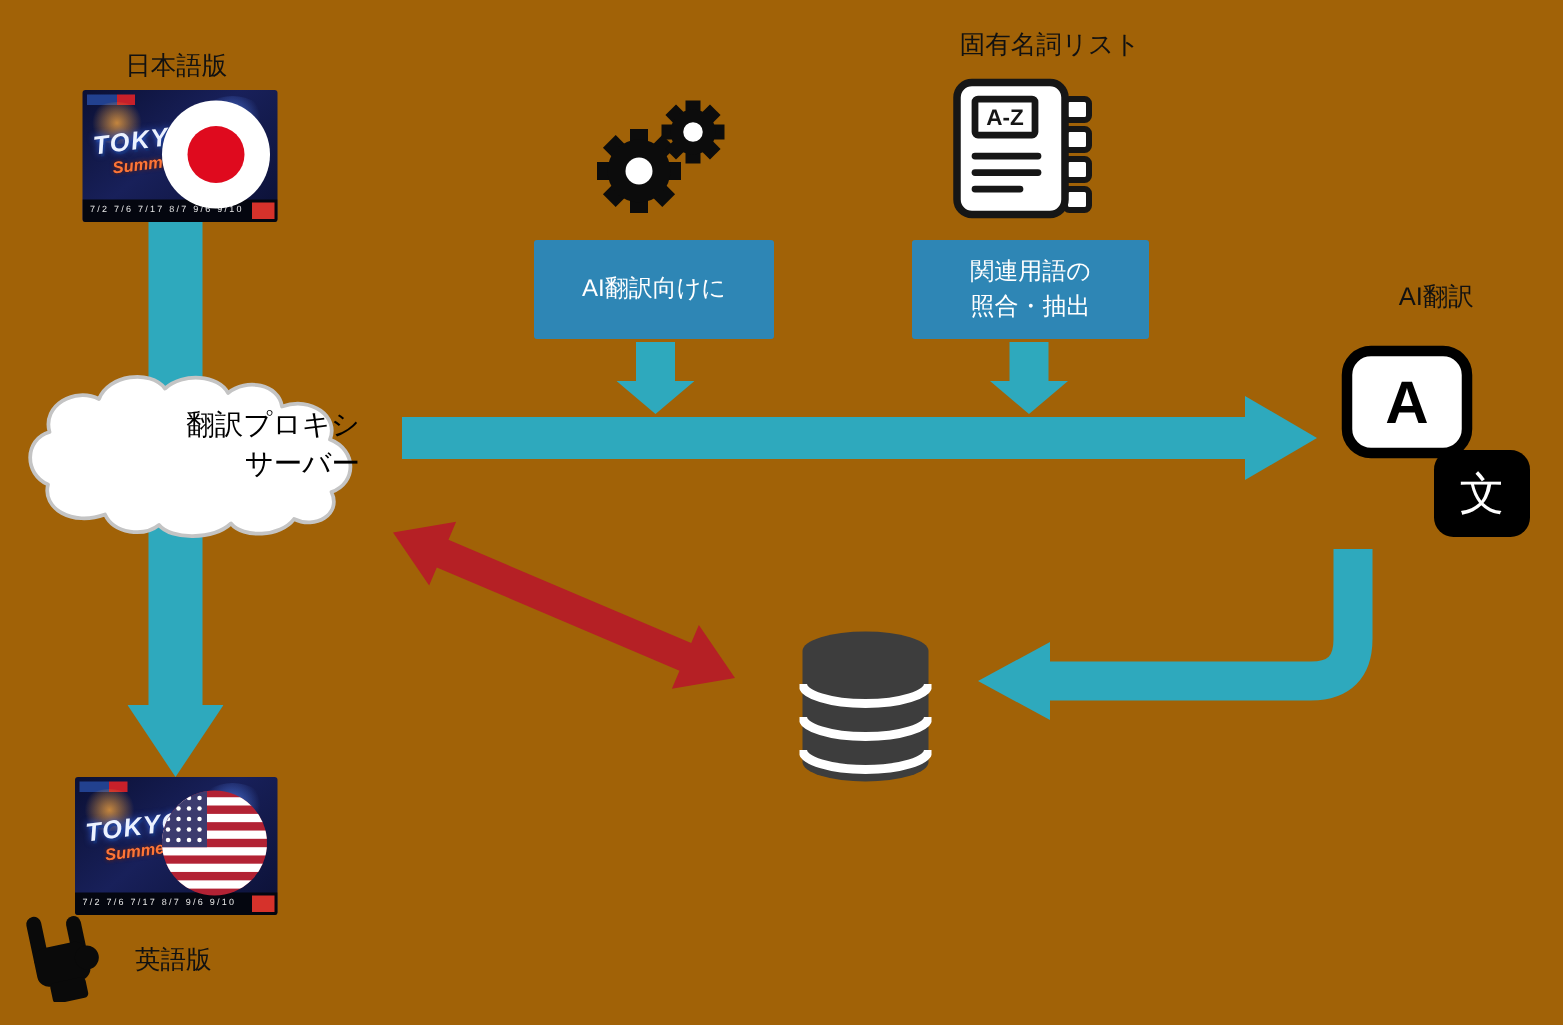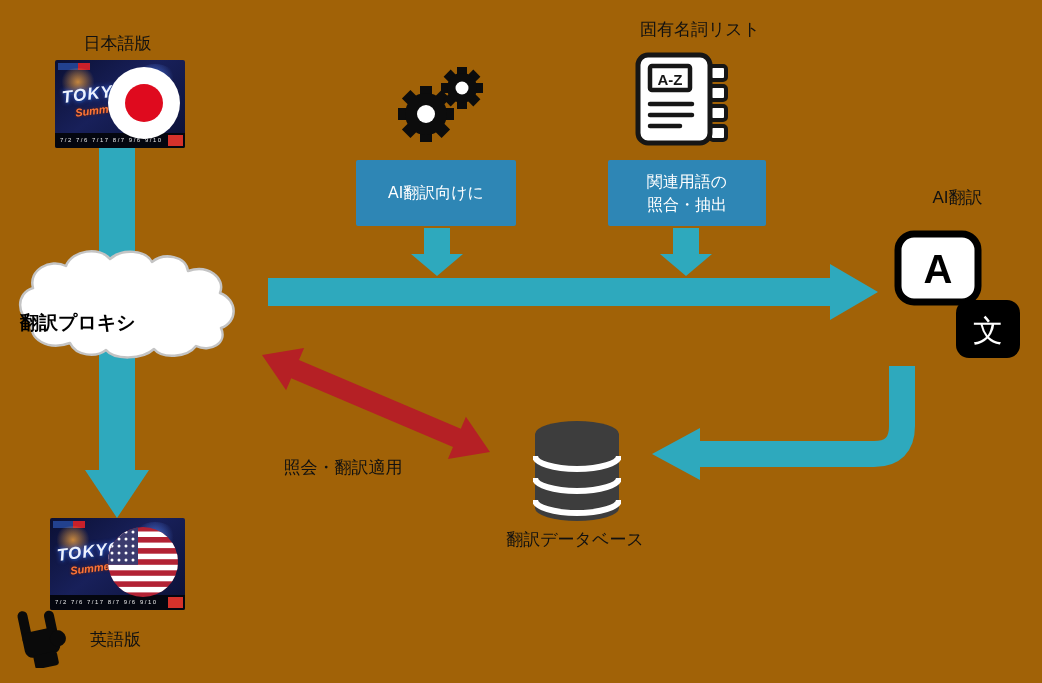--- a/index.html
+++ b/index.html
@@ -3,22 +3,22 @@
 <meta charset="utf-8">
 <style>
   :root{
     --c-teal:#2EA9BD; --c-red:#B52025; --c-blue:#2E86B5; --c-dark:#3D3D3D; --c-ink:#111111;
   }
   html,body{margin:0;padding:0;background:#fff;}
   #stage{position:relative;width:1042px;height:683px;background:#a16207;overflow:hidden;
          font-family:"Liberation Sans",sans-serif;color:var(--c-ink);}
   .abs{position:absolute;}
   .lbl{position:absolute;font-size:17px;color:var(--c-ink);text-align:center;white-space:nowrap;}
-  .cloud-text{position:absolute;left:20px;top:271px;width:220px;text-align:left;
-              font-size:19px;font-weight:bold;line-height:1.35;color:#000;margin-top:39px;}
+  .cloud-text{position:absolute;left:20px;top:271px;width:220px;text-align:right;
+              font-size:19px;font-weight:normal;line-height:1.35;color:#000;}
   .pbox{position:absolute;background:var(--c-blue);color:#fff;font-size:16px;text-align:center;
         display:flex;flex-direction:column;justify-content:center;line-height:1.45;border-radius:2px;}
   .f-teal{fill:var(--c-teal);} .s-teal{stroke:var(--c-teal);} .f-red{fill:var(--c-red);} .f-dark{fill:var(--c-dark);}
   svg text{font-family:"Liberation Sans",sans-serif;}
   
   .thumb{position:absolute;background:linear-gradient(140deg,#0b1034 0%,#18205a 45%,#0b1034 100%);
          overflow:hidden;border-radius:2px;}
   .t-logo{position:absolute;left:3px;top:3px;width:32px;height:7px;
           background:linear-gradient(90deg,#22418f 0 62%,#c8202a 62% 100%);}
   .t-glow{position:absolute;border-radius:50%;}
@@ -64,20 +64,21 @@
     <polygon points="562,0 562,56 610,28" class="f-teal"></polygon>
   </svg>
 
   <svg class="abs" style="left:10px;top:246px" width="250" height="115" viewBox="0 0 250 115">
     <path d="M60 97 C38 105 18 93 22 77 C6 70 6 47 23 42 C18 24 40 12 56 20 C62 4 90 0 100 13
              C112 2 136 4 142 16 C154 6 176 10 178 25 C198 18 216 32 210 47 C228 54 228 76 211 82
              C218 97 200 107 186 100 C177 112 152 113 144 103 C132 114 104 114 96 104 C86 112 66 110 60 97 Z" fill="#ffffff" stroke="#c4c4c4" stroke-width="2.5" stroke-linejoin="round"></path>
   </svg>
   <div class="cloud-text">
     <div>翻訳プロキシ</div>
+    <div>サーバー</div>
   </div>
 
 
   <svg class="abs" style="left:388px;top:64px" width="100" height="82" viewBox="0 0 100 82">
     <g transform="translate(38,50)" fill="#0c0c0c">
       <rect x="-6" y="-28" width="12" height="12"></rect>
       <rect x="-6" y="-28" width="12" height="12" transform="rotate(45)"></rect>
       <rect x="-6" y="-28" width="12" height="12" transform="rotate(90)"></rect>
       <rect x="-6" y="-28" width="12" height="12" transform="rotate(135)"></rect>
       <rect x="-6" y="-28" width="12" height="12" transform="rotate(180)"></rect>
@@ -143,30 +144,28 @@
     <rect x="8" y="8" width="80" height="68" rx="16" fill="#ffffff" stroke="#000000" stroke-width="7"></rect>
     <text x="48" y="43" font-size="40" font-weight="bold" text-anchor="middle" dominant-baseline="central" fill="#000000">A</text>
     <rect x="66" y="74" width="64" height="58" rx="13" fill="#000000"></rect>
     <text x="98" y="104" font-size="30" text-anchor="middle" dominant-baseline="central" fill="#ffffff">文</text>
   </svg>
 
   <svg class="abs" style="left:250px;top:340px" width="260" height="130" viewBox="0 0 260 130">
     <polygon class="f-red" points="12,15 36.1,50.3 41.2,38.3 203,107.1 197.9,119.1 240,112 215.9,76.7 210.8,88.7 49,19.9 54.1,7.9"></polygon>
   </svg>
 
-  <div class="lbl" style="left:248px;top:456px;width:190px">照会・翻訳適用</div>
 
   <svg class="abs" style="left:533px;top:418px" width="88" height="106" viewBox="0 0 88 106">
     <path d="M2 16 A42 13 0 0 1 86 16 L86 90 A42 13 0 0 1 2 90 Z" class="f-dark"></path>
     <path d="M2 38 A42 13 0 0 0 86 38" fill="none" stroke="#ffffff" stroke-width="6"></path>
     <path d="M2 60 A42 13 0 0 0 86 60" fill="none" stroke="#ffffff" stroke-width="6"></path>
     <path d="M2 82 A42 13 0 0 0 86 82" fill="none" stroke="#ffffff" stroke-width="6"></path>
   </svg>
 
-  <div class="lbl" style="left:470px;top:528px;width:210px">翻訳データベース</div>
 
   <svg class="abs" style="left:640px;top:356px" width="290" height="126" viewBox="0 0 290 126">
     <path d="M262 10 L262 70 Q262 98 234 98 L60 98" fill="none" class="s-teal" stroke-width="26"></path>
     <polygon points="60,72 60,124 12,98" class="f-teal"></polygon>
   </svg>
 
   <div class="thumb" style="left:50px;top:518px;width:135px;height:92px">
     <div class="t-logo"></div>
     <div class="t-glow g1"></div>
     <div class="t-glow g2"></div>

